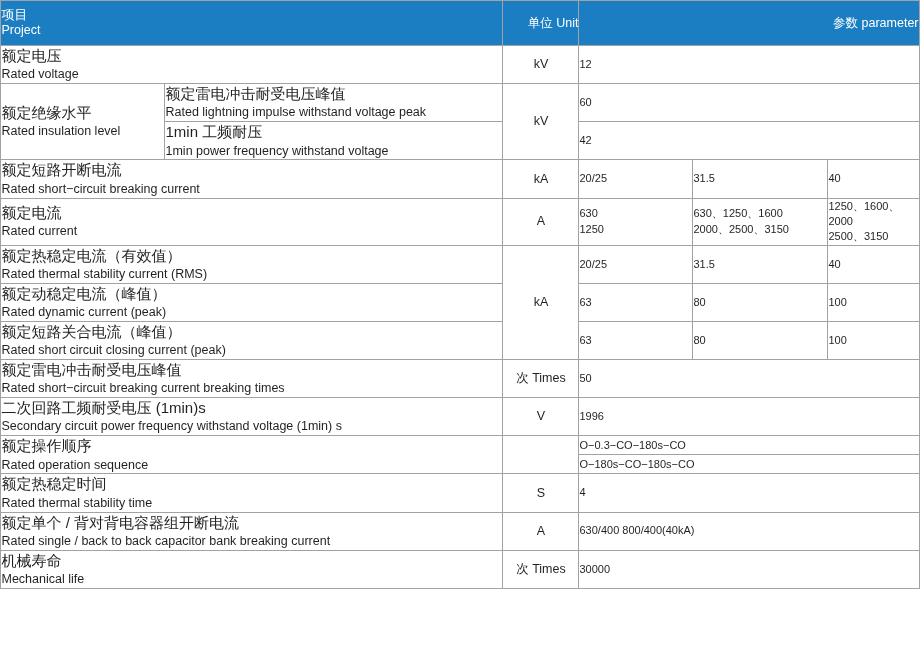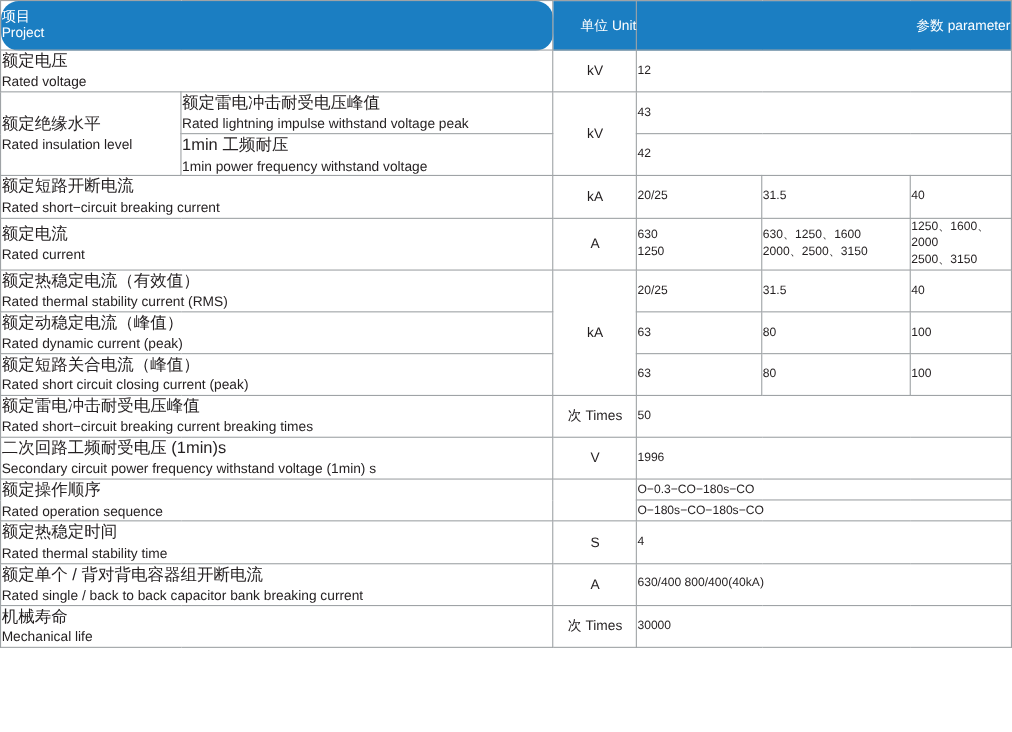--- a/index.html
+++ b/index.html
@@ -44,21 +44,20 @@
     display: block;
     font-size: 15px;
   }
   .cell .en {
     display: block;
     font-size: 12.5px;
   }
   .left {
     text-align: left;
     padding-left: 8px;
-    border-radius: 16px;
   }
   .center {
     text-align: right;
   }
   .hdr.left { padding-left: 8px; }
   .hdr .cn { font-size: 13px; }
   .hdr .en { font-size: 12.5px; }
   .unit, .param {
     text-align: center;
     font-size: 12.5px;
@@ -109,21 +108,21 @@
     <tr>
       <td class="cell left" rowspan="2">
         <span class="cn">额定绝缘水平</span>
         <span class="en">Rated insulation level</span>
       </td>
       <td class="cell left sub">
         <span class="cn">额定雷电冲击耐受电压峰值</span>
         <span class="en">Rated lightning impulse withstand voltage peak</span>
       </td>
       <td class="cell unit" rowspan="2">kV</td>
-      <td class="cell val" colspan="3">43</td>
+      <td class="cell val" colspan="3">60</td>
     </tr>
 
     <tr>
       <td class="cell left sub">
         <span class="cn">1min 工频耐压</span>
         <span class="en">1min power frequency withstand voltage</span>
       </td>
       <td class="cell val" colspan="3">42</td>
     </tr>
 

